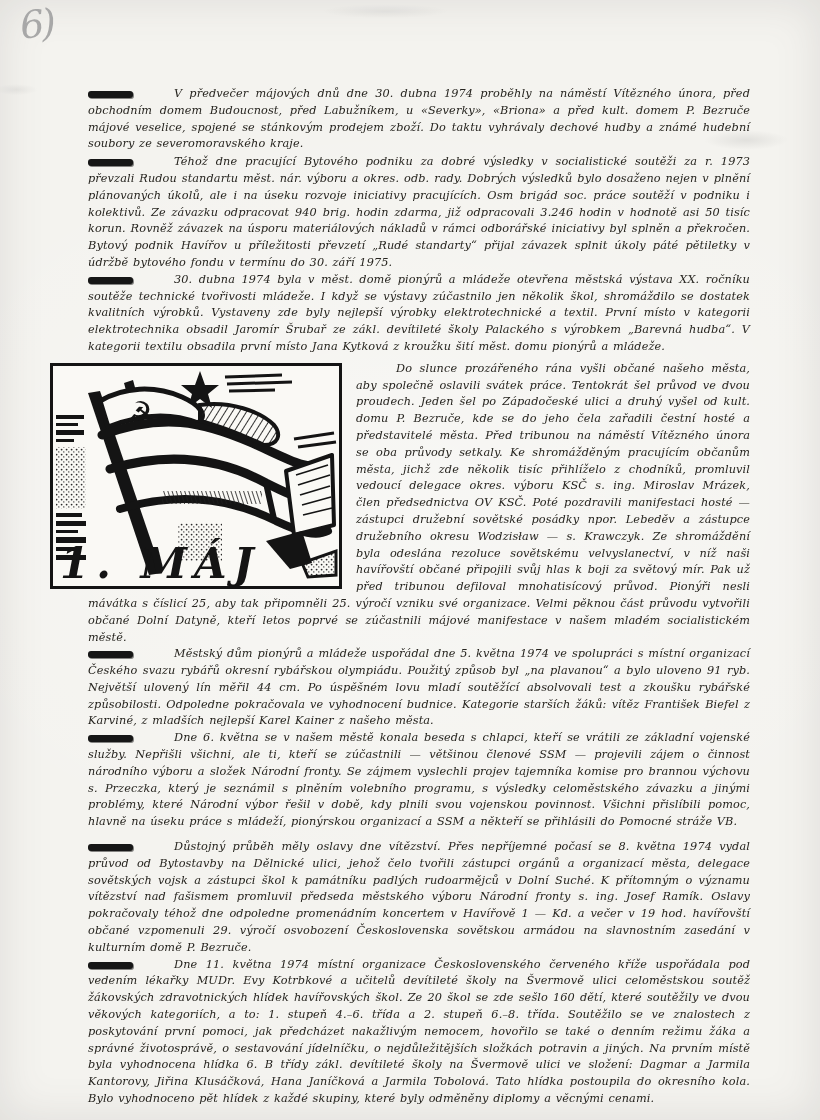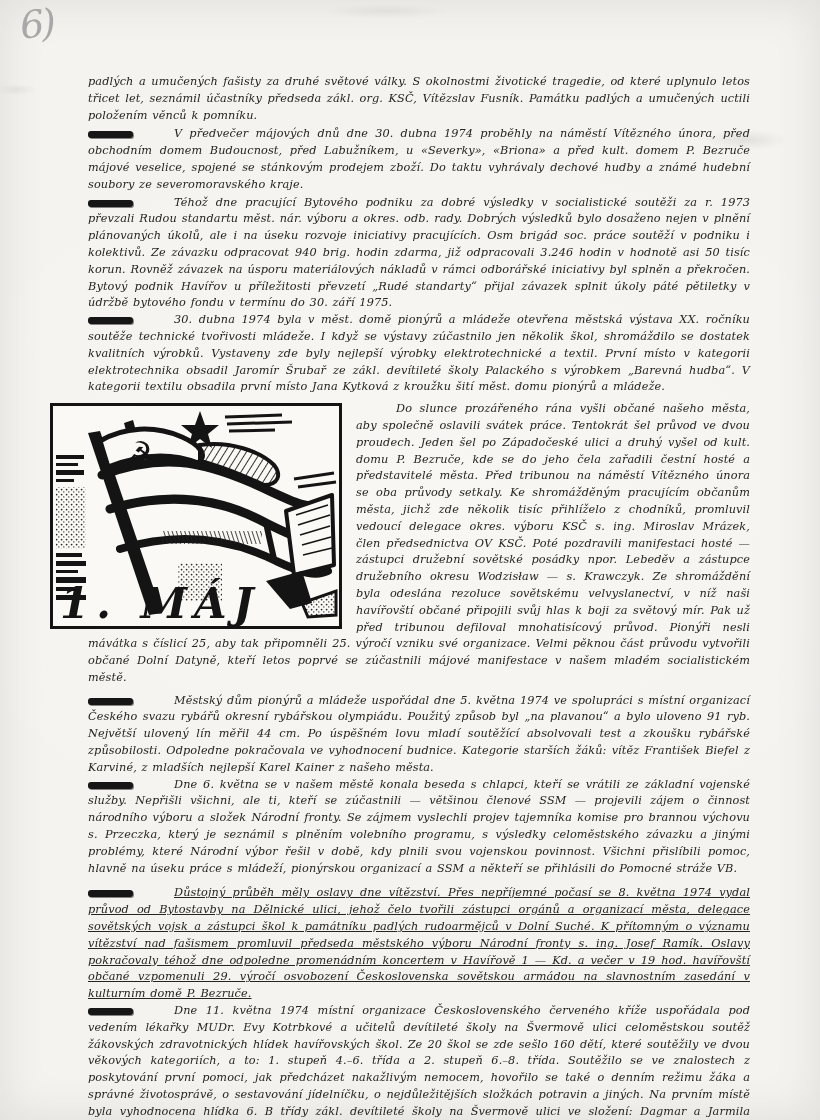--- a/index.html
+++ b/index.html
@@ -27,38 +27,37 @@
     text-align:justify;letter-spacing:.1px;word-spacing:1px;
   }
   .para{margin:0;position:relative;text-indent:86px;}
   .para.no-indent{text-indent:0;}
   .para.dash::before{
     content:"";position:absolute;left:0;top:5px;width:45px;height:7px;
     background:#161616;border-radius:3px;
     box-shadow:1px 1px 0 rgba(20,20,20,.5);
   }
   .para.with-figure{text-indent:40px;}
-  .m-a{margin-top:2px;}  .m-b{margin-top:1px;} .m-c{margin-top:0;}
-  .m-d{margin-top:5px;}  .m-e{margin-top:6px;font-style:italic;}  .m-f{margin-top:8px;text-decoration:underline;}
+  .m-a{margin-top:12px;}  .m-b{margin-top:1px;} .m-c{margin-top:0;}
+  .m-d{margin-top:5px;}  .m-e{font-style:italic;}  .m-f{margin-top:8px;}
   .figure-wrap{
     float:left;width:292px;height:226px;
     margin:2px 14px 4px -38px;
   }
   .figure-wrap svg{display:block;}
 </style>
 </head>
 <body>
 
 <div class="page">
 
   <div class="page-mark">6)</div>
 
   <div class="text-col">
 
-    <div class="para no-indent">padlých a umučených fašisty za druhé světové války. S okolnostmi životické tragedie, od které uplynulo letos třicet let, seznámil účastníky předseda zákl. org. KSČ, Vítězslav Fusník. Památku padlých a umučených uctili položením věnců k pomníku.</div>
 
     <div class="para dash m-a">V předvečer májových dnů dne 30. dubna 1974 proběhly na náměstí Vítězného února, před obchodním domem Budoucnost, před Labužníkem, u «Severky», «Briona» a před kult. domem P. Bezruče májové veselice, spojené se stánkovým prodejem zboží. Do taktu vyhrávaly dechové hudby a známé hudební soubory ze severomoravského kraje.</div>
 
     <div class="para dash m-b">Téhož dne pracující Bytového podniku za dobré výsledky v socialistické soutěži za r. 1973 převzali Rudou standartu měst. nár. výboru a okres. odb. rady. Dobrých výsledků bylo dosaženo nejen v plnění plánovaných úkolů, ale i na úseku rozvoje iniciativy pracujících. Osm brigád soc. práce soutěží v podniku i kolektivů. Ze závazku odpracovat 940 brig. hodin zdarma, již odpracovali 3.246 hodin v hodnotě asi 50 tisíc korun. Rovněž závazek na úsporu materiálových nákladů v rámci odborářské iniciativy byl splněn a překročen. Bytový podnik Havířov u příležitosti převzetí „Rudé standarty“ přijal závazek splnit úkoly páté pětiletky v údržbě bytového fondu v termínu do 30. září 1975.</div>
 
     <div class="para dash m-c">30. dubna 1974 byla v měst. domě pionýrů a mládeže otevřena městská výstava XX. ročníku soutěže technické tvořivosti mládeže. I když se výstavy zúčastnilo jen několik škol, shromáždilo se dostatek kvalitních výrobků. Vystaveny zde byly nejlepší výrobky elektrotechnické a textil. První místo v kategorii elektrotechnika obsadil Jaromír Šrubař ze zákl. devítileté školy Palackého s výrobkem „Barevná hudba“. V kategorii textilu obsadila první místo Jana Kytková z kroužku šití měst. domu pionýrů a mládeže.</div>
 
     <div class="para with-figure m-d">
       <span class="figure-wrap">
         <svg width="292" height="226" viewBox="0 0 292 226" xmlns="http://www.w3.org/2000/svg">

